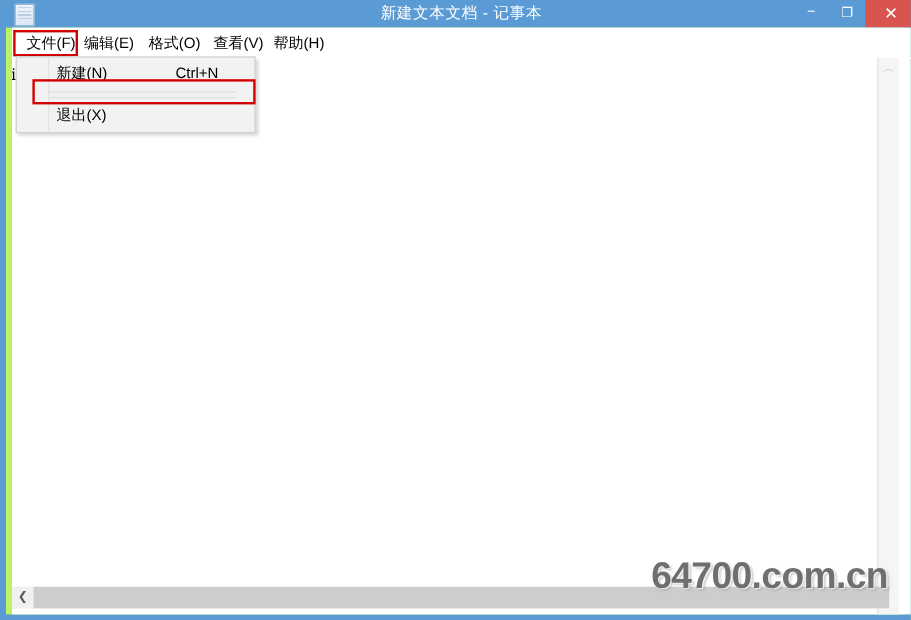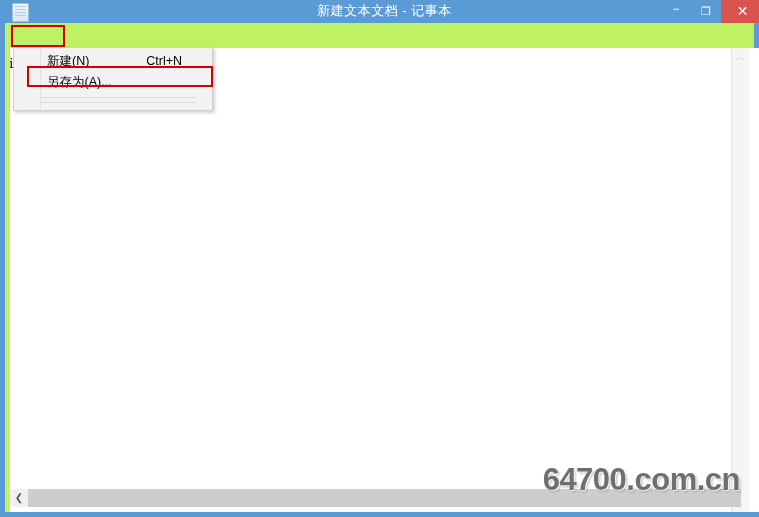--- a/index.html
+++ b/index.html
@@ -279,20 +279,27 @@
       <span class="glyph">−</span>
     </div>
     <div class="winbtn" id="btn-max">
       <span class="glyph">❐</span>
     </div>
     <div class="winbtn" id="btn-close">
       <span class="glyph">✕</span>
     </div>
   </div>
 
+  <div id="menubar">
+    <div class="menubar-item" id="mb-0">文件(F)</div>
+    <div class="menubar-item" id="mb-1">编辑(E)</div>
+    <div class="menubar-item" id="mb-2">格式(O)</div>
+    <div class="menubar-item" id="mb-3">查看(V)</div>
+    <div class="menubar-item" id="mb-4">帮助(H)</div>
+  </div>
 
   <div id="editor">
     <div id="editor-text">tware\Microsoft\Windows\CurrentVersion\Policies\System”/v
 eg_dword /d 00000000 /f</div>
   </div>
 
   <div id="vscroll">
     <div id="vscroll-up">︿</div>
   </div>
 
@@ -304,31 +311,31 @@
   <div id="file-menu">
     <div class="gutter"></div>
 
     <div class="menu-item">
       <span>新建(N)</span>
       <span class="accel">Ctrl+N</span>
     </div>
 
 
 
+
+    <div class="menu-sep"></div>
+
+
+
+    <div class="menu-sep"></div>
+
     <div class="menu-item">
-      <span>另存为(A)...</span>
+      <span>退出(X)</span>
       <span class="accel"></span>
     </div>
-
-    <div class="menu-sep"></div>
-
-
-
-    <div class="menu-sep"></div>
-
   </div>
 
   <div id="file-highlight"></div>
   <div id="saveas-highlight"></div>
 
   <div id="watermark">64700.com.cn</div>
 
 </div>
 
 </body></html>

